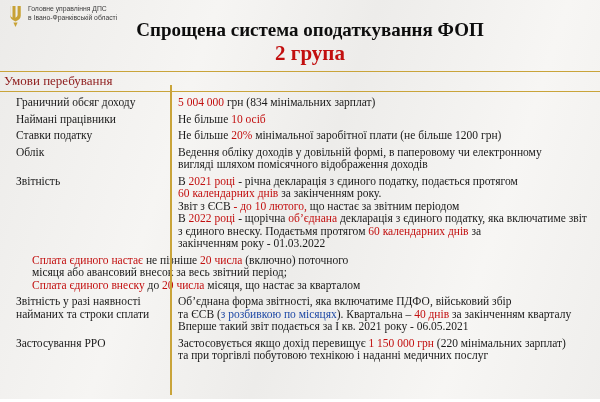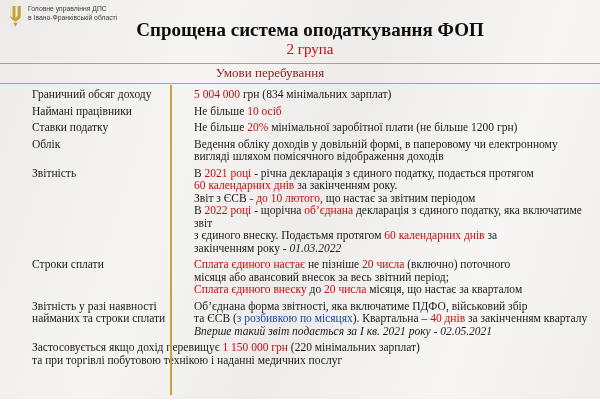--- a/index.html
+++ b/index.html
@@ -8,33 +8,33 @@
   *{margin:0;padding:0;box-sizing:border-box;}
   body{width:600px;height:402px;}
   .page{
     width:600px;height:399px;position:relative;overflow:hidden;
     background:linear-gradient(108deg,#ecebe9 0%,#f6f5f3 30%,#edecea 52%,#f7f6f4 78%,#efeeec 100%);
     font-family:"Liberation Serif", serif;color:var(--ink);
   }
   .org{position:absolute;top:5px;left:8px;display:flex;gap:5px;align-items:flex-start;}
   .org-text{font-family:"Liberation Sans",sans-serif;font-size:6.8px;line-height:8.5px;color:#3c3c3c;}
   .title{text-align:center;padding-top:19px;padding-left:20px;font-size:19px;font-weight:bold;color:#0d0d0d;}
-  .group{text-align:center;padding-left:20px;font-size:15px;font-weight:normal;color:var(--red);margin-top:0px;}
+  .group{text-align:center;padding-left:20px;font-size:21px;font-weight:bold;color:var(--red);margin-top:0px;}
   .band{
     margin-top:5px;border-top:1.5px solid var(--gold);border-bottom:1.5px solid var(--gold);
-    padding:1px 76px 2px 16px;text-align:center;color:var(--maroon);font-size:13px;
+    padding:1px 76px 2px 4px;text-align:left;color:var(--maroon);font-size:13px;
   }
   .divider{position:absolute;left:170px;top:85px;bottom:4px;width:1.5px;background:var(--gold);}
   .table{padding-top:4px;}
   .row{display:flex;padding-left:16px;margin-bottom:4px;font-size:11.5px;line-height:12.5px;}
-  .row-label{flex:0 0 146px;padding-right:10px;margin-left:16px;}
+  .row-label{flex:0 0 146px;padding-right:10px;}
   .row-value{flex:1;padding-left:16px;padding-right:0;white-space:pre-wrap;}
   .seg-red{color:var(--red);}
   .seg-blue{color:var(--blue);}
-  .seg-italic{font-style:italic;}
+  .seg-italic{}
   .trident{display:block;}
 </style>
 </head>
 <body>
 
 <div class="page">
 
   <div class="org">
     <span>
       <svg class="trident" width="15" height="23" viewBox="0 0 20 30">
@@ -78,30 +78,30 @@
       <div class="row">
         <div class="row-label">Звітність</div>
         <div class="row-value"><span>В </span><span class="seg-red">2021 році</span><span> - річна декларація з єдиного податку, подається протягом
 </span><span class="seg-red">60 календарних днів</span><span> за закінченням року.
 Звіт з ЄСВ </span><span class="seg-red">- до 10 лютого,</span><span> що настає за звітним періодом
 В </span><span class="seg-red">2022 році</span><span> - щорічна </span><span class="seg-red">об’єднана</span><span> декларація з єдиного податку, яка включатиме звіт
 з єдиного внеску. Подаєтьмя протягом </span><span class="seg-red">60 календарних днів</span><span> за
 закінченням року - </span><span class="seg-italic">01.03.2022</span></div>
       </div>
       <div class="row">
-        <div class="row-label">Строки сплати</div>
         <div class="row-value"><span class="seg-red">Сплата єдиного настає</span><span> не пізніше </span><span class="seg-red">20 числа</span><span> (включно) поточного
 місяця або авансовий внесок за весь звітний період;
 </span><span class="seg-red">Сплата єдиного внеску</span><span> до </span><span class="seg-red">20 числа</span><span> місяця, що настає за кварталом</span></div>
       </div>
       <div class="row">
         <div class="row-label">Звітність у разі наявності найманих та строки сплати</div>
         <div class="row-value"><span>Об’єднана форма звітності, яка включатиме ПДФО, військовий збір
 та ЄСВ (</span><span class="seg-blue">з розбивкою по місяцях</span><span>). Квартальна – </span><span class="seg-red">40 днів</span><span> за закінченням кварталу
-</span><span class="seg-italic">Вперше такий звіт подається за І кв. 2021 року - 02.05.2021</span></div>
+</span><span class="seg-italic">Вперше такий звіт подається за І кв. 2021 року - 06.05.2021</span></div>
       </div>
       <div class="row">
+        <div class="row-label">Застосування РРО</div>
         <div class="row-value"><span>Застосовується якщо дохід перевищує </span><span class="seg-red">1 150 000 грн</span><span> (220 мінімальних зарплат)
 та при торгівлі побутовою технікою і наданні медичних послуг</span></div>
       </div>
     </div>
 
 </div>
 
 </body></html>

